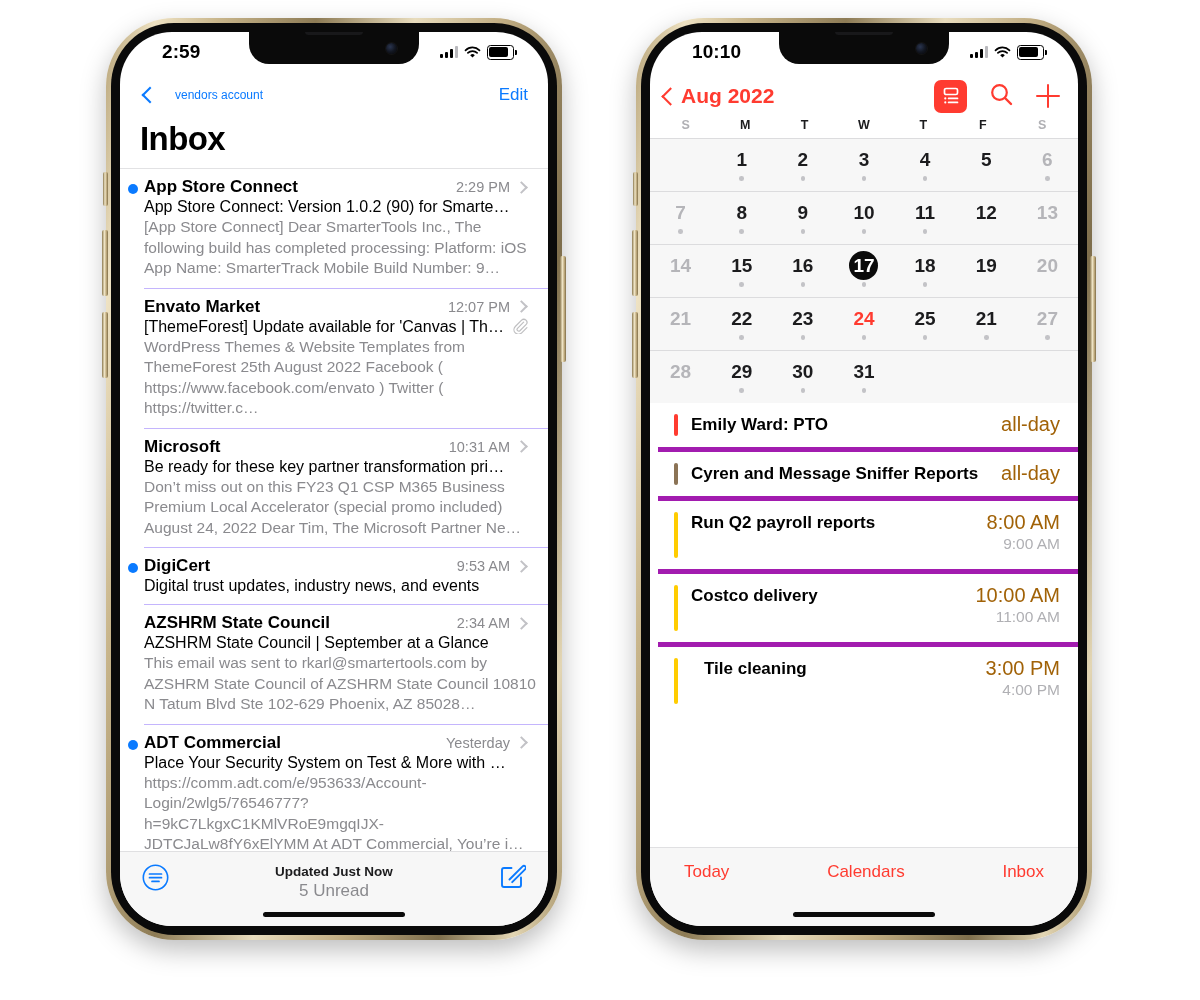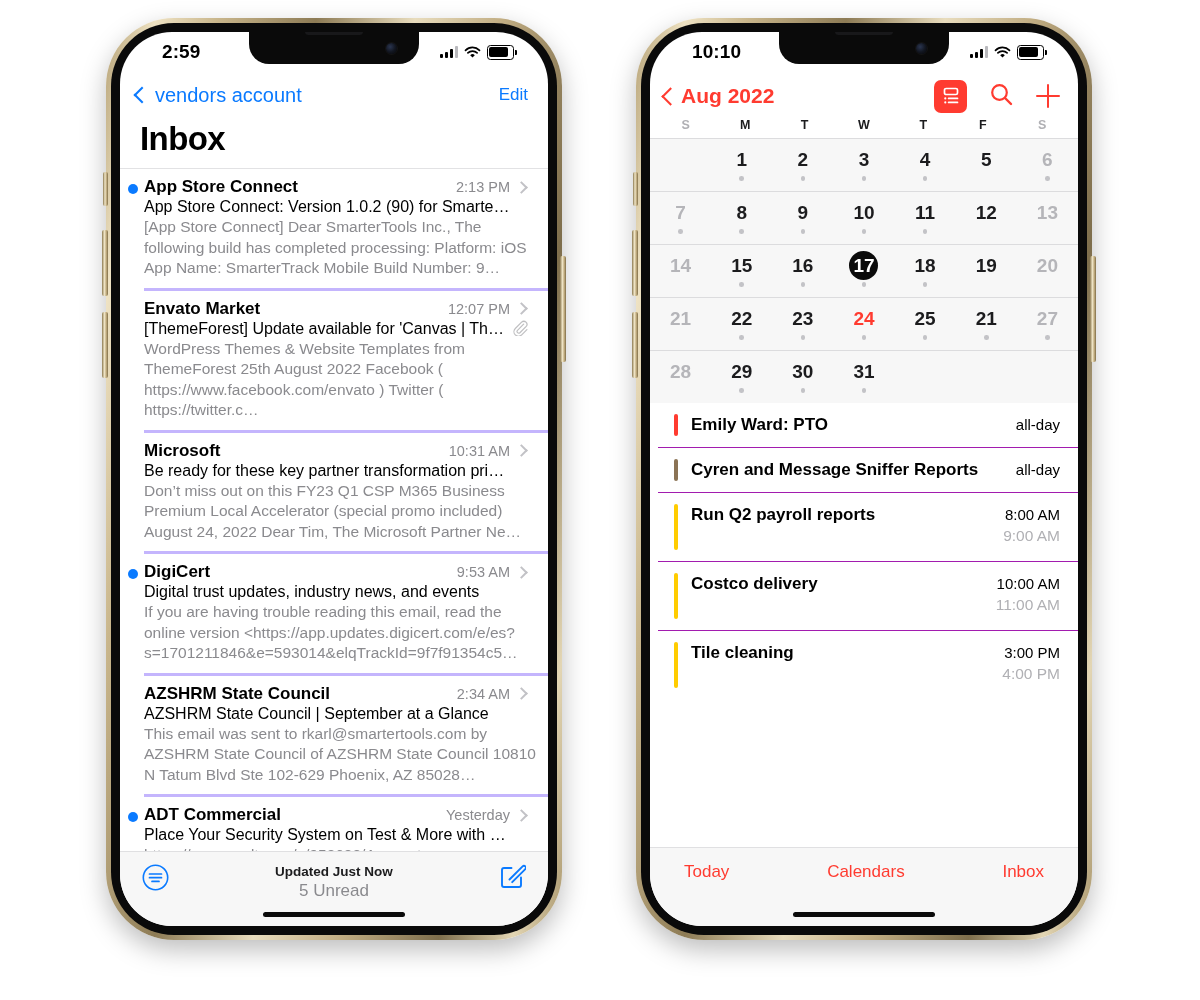--- a/index.html
+++ b/index.html
@@ -52,29 +52,29 @@
   .bars i:nth-child(3){height:9px;}
   .bars i:nth-child(4){height:12px;background:#b9b9bd;}
   .batt{position:relative;width:25px;height:12.5px;border:1.5px solid #000;border-radius:3.5px;}
   .batt::after{content:"";position:absolute;right:-3.5px;top:3.5px;width:2px;height:5px;
                background:#000;border-radius:0 1px 1px 0;}
   .batt span{position:absolute;left:1.3px;top:1.3px;bottom:1.3px;width:19px;background:#000;border-radius:2px;}
 
   
   .mail-nav{display:flex;align-items:center;justify-content:space-between;
             padding:2px 20px 0 16px;height:34px;}
-  .back{display:flex;align-items:center;gap:6px;color:#0a7aff;font-size:20px;cursor:default;}
+  .back{display:flex;align-items:center;gap:18px;color:#0a7aff;font-size:12px;cursor:default;margin-left:8px;}
   .chev-l{width:10px;height:10px;border-left:2.4px solid #0a7aff;border-bottom:2.4px solid #0a7aff;
           transform:rotate(45deg);margin-right:1px;}
   .edit{color:#0a7aff;font-size:17px;}
   .mail-title{font-size:33px;font-weight:800;color:#000;padding:8px 20px 10px 20px;letter-spacing:-.6px;}
 
   .mlist{border-top:1px solid #e2e2e4;}
   .mrow{position:relative;display:flex;padding:8px 0 9px 0;margin-left:24px;
-        border-bottom:3px solid #c4b5fd;}
+        border-bottom:1px solid #c4b5fd;}
   .mrow:last-child{border-bottom:none;}
   .dot{position:absolute;left:-16px;top:15px;width:10px;height:10px;border-radius:50%;background:#0a7aff;}
   .mbody{flex:1;min-width:0;padding-right:10px;}
   .mhead{display:flex;align-items:baseline;}
   .sender{font-size:17px;font-weight:700;color:#000;flex:1;white-space:nowrap;overflow:hidden;}
   .mtime{font-size:14.5px;color:#8a8a8e;white-space:nowrap;}
   .chev-r{width:7px;height:7px;border-right:2px solid #c2c2c6;border-top:2px solid #c2c2c6;
           transform:rotate(45deg);margin-left:7px;margin-right:12px;align-self:center;}
   .subjline{display:flex;align-items:center;}
   .subject{font-size:16px;color:#000;white-space:nowrap;overflow:hidden;text-overflow:ellipsis;flex:1;
@@ -118,26 +118,26 @@
   .dnum{font-size:19px;font-weight:600;color:#1c1c1e;width:29px;height:29px;line-height:29px;
         text-align:center;border-radius:50%;}
   .dnum.wk{color:#b5b5b9;}
   .dnum.today{color:#ff3b30;}
   .dnum.sel{background:#0b0b0b;color:#fff;font-weight:700;}
   .evdot{width:4.5px;height:4.5px;border-radius:50%;background:#c3c3c7;margin-top:2px;}
   .evdot.hid{visibility:hidden;}
 
   .events{background:#fff;}
   .evrow{display:flex;align-items:flex-start;padding:11px 18px 11px 16px;
-         border-bottom:1px solid #a21caf;margin-left:8px;}
-  .evrow:last-child{border-bottom:none;}
+         border-bottom:5px solid #a21caf;margin-left:8px;}
+  .evrow:last-child{border-bottom:none;gap:13px;}
   .evbar{width:4px;border-radius:2px;flex:none;margin-right:13px;}
   .evtitle{flex:1;font-size:17px;font-weight:700;color:#000;line-height:22px;}
   .evtimes{text-align:right;flex:none;margin-left:10px;}
-  .evt1{font-size:15px;color:#000000;line-height:21px;}
+  .evt1{font-size:20px;color:#a16207;line-height:21px;}
   .evt2{font-size:15.5px;color:#b0b0b4;line-height:21px;}
 
   .cal-toolbar{position:absolute;left:0;right:0;bottom:0;height:78px;background:#f7f7f7;
                border-top:1px solid #e0e0e2;}
   .cal-tb-row{display:flex;align-items:center;justify-content:space-between;padding:14px 34px 0 34px;}
   .cal-tb-row span{color:#ff3b30;font-size:17px;}
 </style>
 </head>
 <body>
 
@@ -186,21 +186,21 @@
       </div>
 
       <div class="mail-title">Inbox</div>
 
       <div class="mlist" id="mail-list">
           <div class="mrow">
             <div class="dot"></div>
             <div class="mbody">
               <div class="mhead">
                 <div class="sender">App Store Connect</div>
-                <div class="mtime">2:13 PM</div>
+                <div class="mtime">2:29 PM</div>
                 <div class="chev-r"></div>
               </div>
               <div class="subjline">
                 <div class="subject">App Store Connect: Version 1.0.2 (90) for SmarterTra…</div>
                 <span style="width:16px;margin-right:10px;flex:none;"></span>
               </div>
               <div class="preview">[App Store Connect] Dear SmarterTools Inc., The following build has completed processing: Platform: iOS App Name: SmarterTrack Mobile Build Number: 9…</div>
             </div>
           </div>
           <div class="mrow">
@@ -238,21 +238,20 @@
             <div class="mbody">
               <div class="mhead">
                 <div class="sender">DigiCert</div>
                 <div class="mtime">9:53 AM</div>
                 <div class="chev-r"></div>
               </div>
               <div class="subjline">
                 <div class="subject">Digital trust updates, industry news, and events</div>
                 <span style="width:16px;margin-right:10px;flex:none;"></span>
               </div>
-              <div class="preview">If you are having trouble reading this email, read the online version &lt;https://app.updates.digicert.com/e/es?s=1701211846&amp;e=593014&amp;elqTrackId=9f7f91354c5…</div>
             </div>
           </div>
           <div class="mrow">
             <div class="mbody">
               <div class="mhead">
                 <div class="sender">AZSHRM State Council</div>
                 <div class="mtime">2:34 AM</div>
                 <div class="chev-r"></div>
               </div>
               <div class="subjline">

